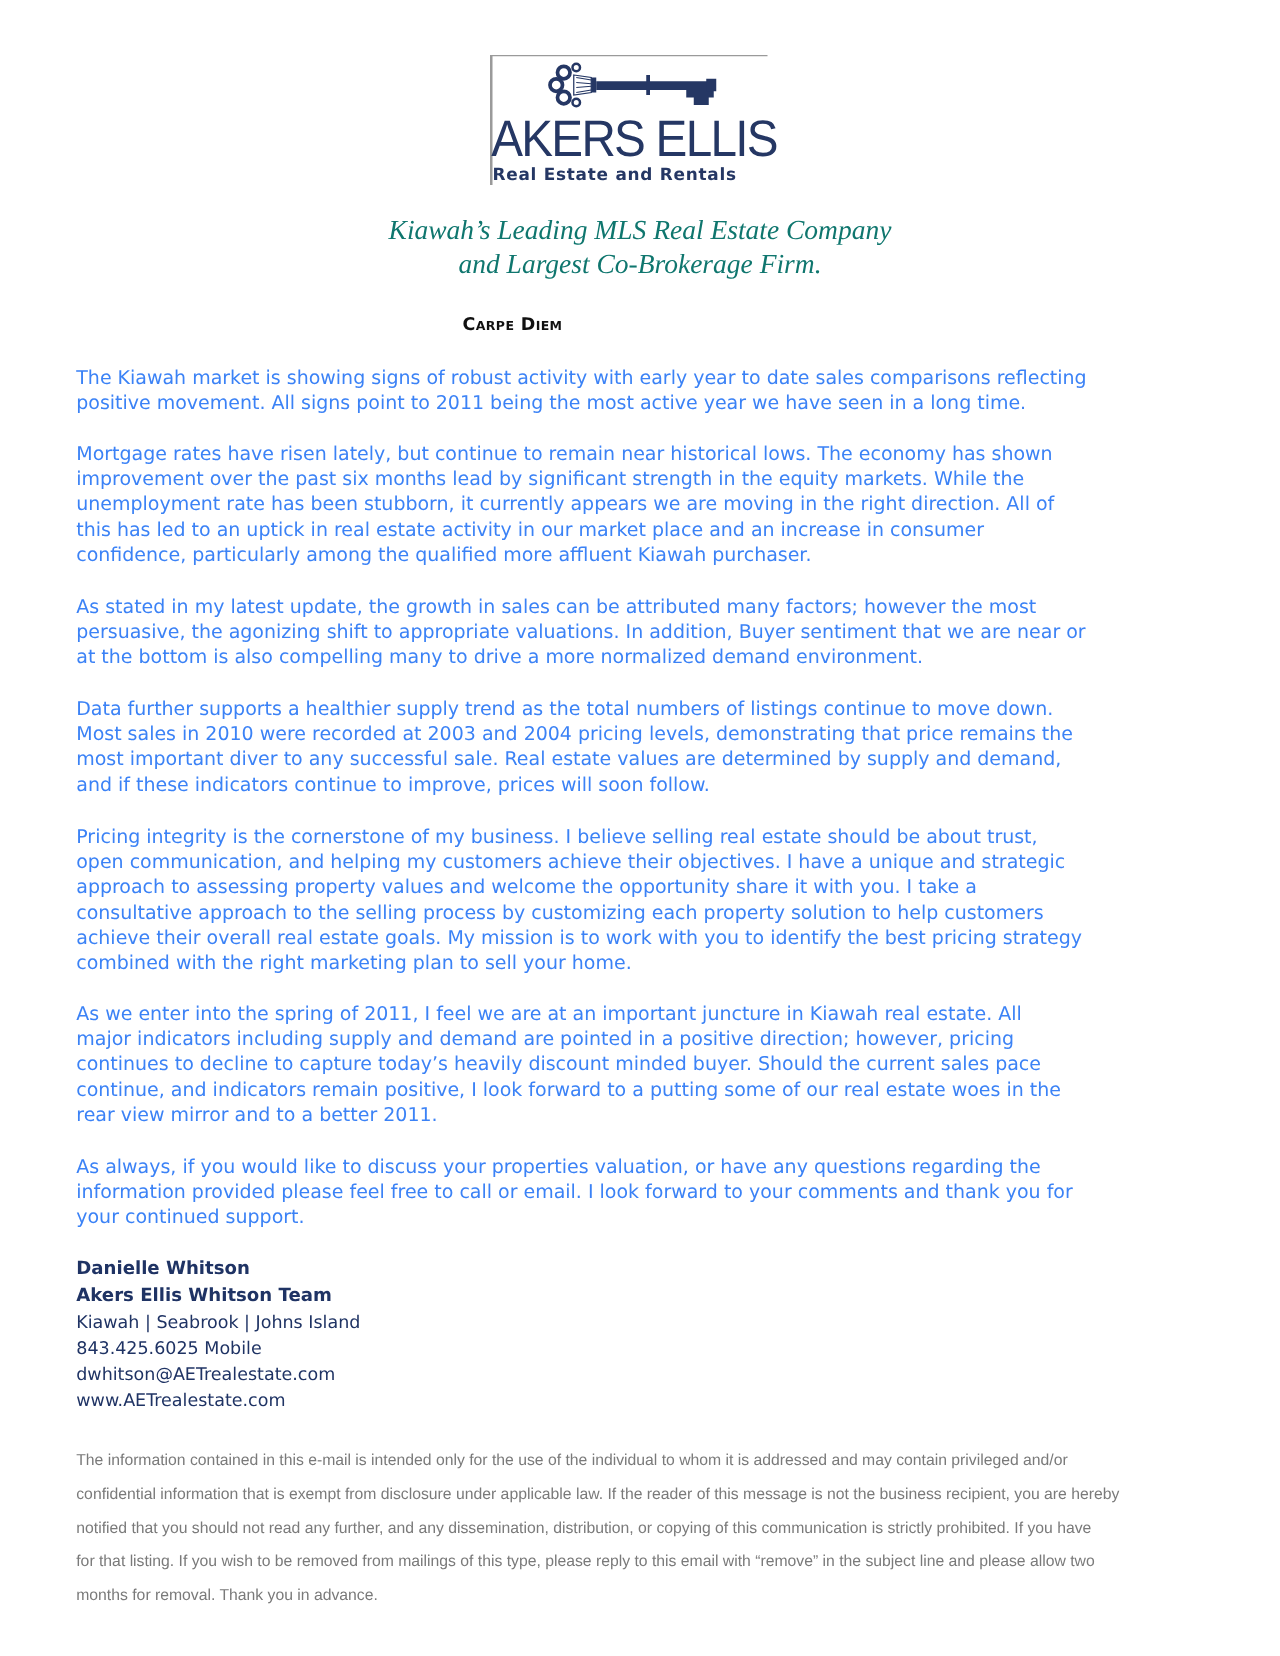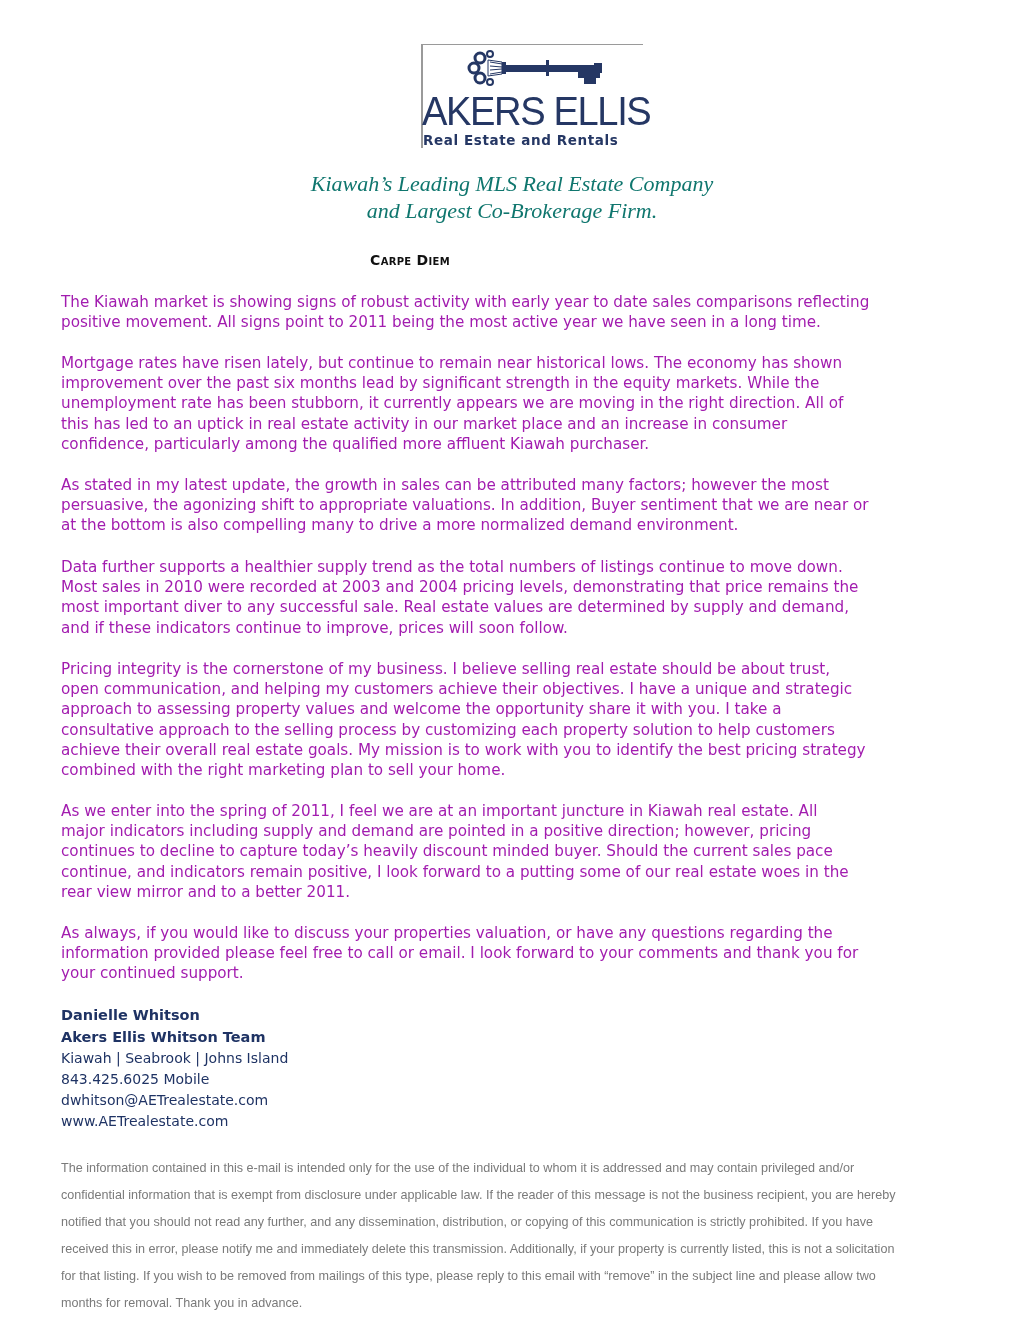--- a/index.html
+++ b/index.html
@@ -1,32 +1,32 @@
 <!DOCTYPE html>
 <html><head>
 <meta charset="utf-8">
 <style>
   html, body { margin: 0; padding: 0; background: #ffffff; }
   body { width: 1024px; height: 1325px; position: relative; overflow: hidden; }
-  .logo { position: absolute; left: 421px; top: 44px; width: 224px; height: 104px; }
+  .logo { position: absolute; left: 392px; top: 44px; width: 224px; height: 104px; }
   .logo-border { position: absolute; left: 0; top: 0; width: 222px; height: 104px;
     border-left: 2px solid #9a9a9a; border-top: 1px solid #9a9a9a; box-sizing: border-box; }
   .logo-key { position: absolute; left: 45px; top: 4px; width: 140px; height: 40px; }
   .logo-name { position: absolute; left: 1px; top: 44px; font-family: "Liberation Sans", sans-serif;
     font-size: 41px; color: #253764; letter-spacing: -1.5px; line-height: 46px; white-space: nowrap; transform: scaleX(0.93); transform-origin: left; }
   .logo-sub { position: absolute; left: 2px; top: 88px; font-family: "DejaVu Sans", sans-serif;
     font-weight: bold; font-size: 13.5px; color: #253764; white-space: nowrap; letter-spacing: 0.6px; }
   .tagline { position: absolute; left: 0; width: 1024px; text-align: center;
     font-family: "Liberation Serif", serif; font-style: italic; font-size: 22px; color: #0f766e; line-height: 27px; }
   .tag1 { top: 170px; }
   .tag2 { top: 197px; }
   .heading { position: absolute; left: 0; width: 820px; top: 252px; text-align: center;
     font-family: "DejaVu Sans", sans-serif; font-weight: bold; font-size: 14px; color: #111; font-variant: small-caps; letter-spacing: 0.3px; }
   .body-text { position: absolute; left: 61px; width: 905px; font-family: "DejaVu Sans", sans-serif;
-    font-size: 15.2px; line-height: 20.2px; color: #a21caf; }
+    font-size: 15.2px; line-height: 20.2px; color: #3b82f6; }
   .body-text p { margin: 0; white-space: pre-line; }
   .sig { position: absolute; left: 61px; top: 1004px; font-family: "DejaVu Sans", sans-serif; color: #1f3364; }
   .sig .nm { font-weight: bold; font-size: 14.5px; line-height: 22px; }
   .sig .ln { font-size: 14px; line-height: 21px; }
   .sig a { color: #1f3364; }
   .disclaimer { position: absolute; left: 61px; width: 920px; top: 1155px; font-family: "Liberation Sans", sans-serif;
     font-size: 12.6px; line-height: 27px; color: #7a7a7a; }
   .disclaimer p { margin: 0; }
 </style>
 </head>
@@ -111,16 +111,15 @@
   <div class="ln">Kiawah | Seabrook | Johns Island</div>
   <div class="ln">843.425.6025 Mobile</div>
   <div class="ln"><a title="dwhitson@AETrealestate.com">dwhitson@AETrealestate.com</a></div>
   <div class="ln"><a title="www.AETrealestate.com">www.AETrealestate.com</a></div>
 </div>
 
 <div class="disclaimer">
   <p>The information contained in this e-mail is intended only for the use of the individual to whom it is addressed and may contain privileged and/or</p>
   <p>confidential information that is exempt from disclosure under applicable law. If the reader of this message is not the business recipient, you are hereby</p>
   <p>notified that you should not read any further, and any dissemination, distribution, or copying of this communication is strictly prohibited. If you have</p>
-  <p>received this in error, please notify me and immediately delete this transmission. Additionally, if your property is currently listed, this is not a solicitation</p>
   <p>for that listing.  If you wish to be removed from mailings of this type, please reply to this email with “remove” in the subject line and please allow two</p>
   <p>months for removal. Thank you in advance.</p>
 </div>
 
 </body></html>

